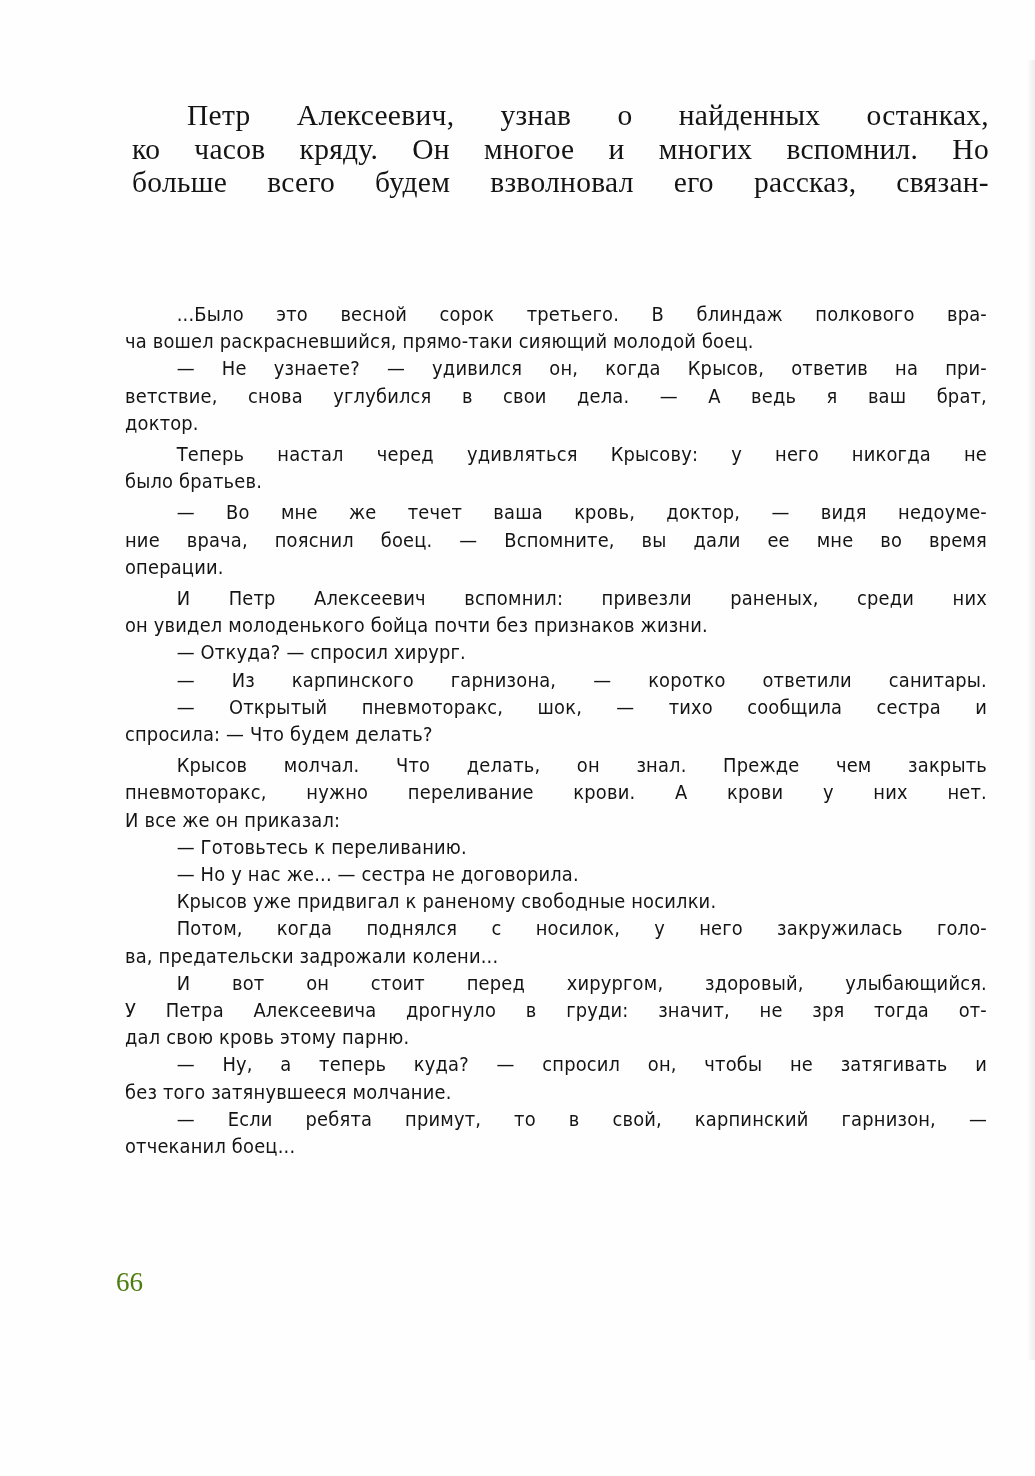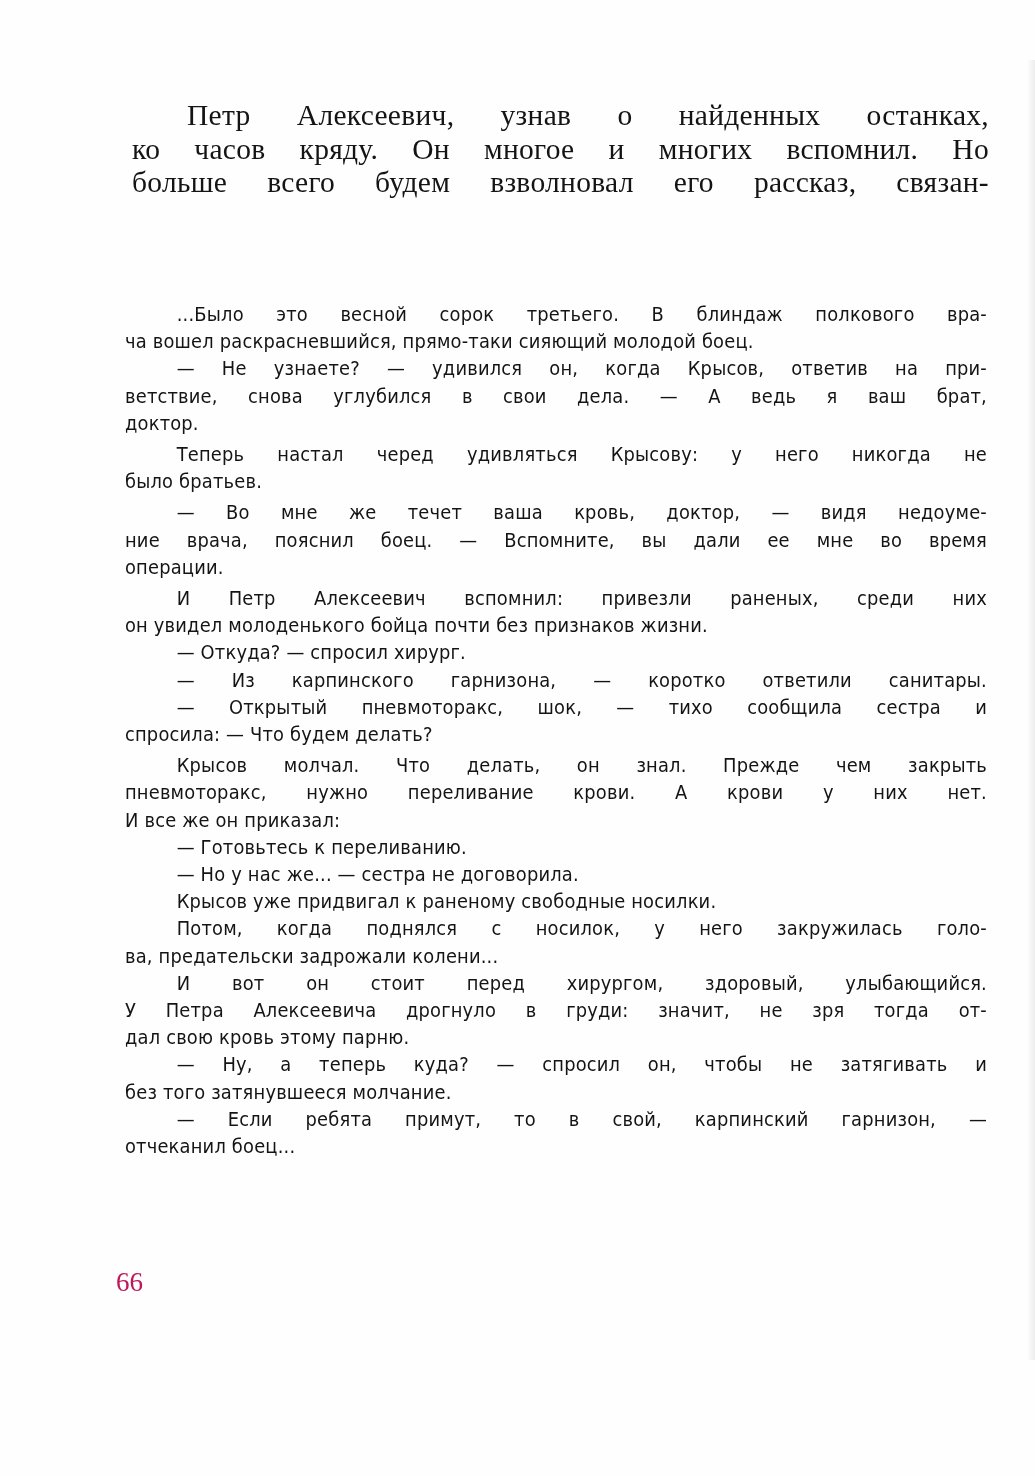--- a/index.html
+++ b/index.html
@@ -70,21 +70,21 @@
     .body-text .line.indent { padding-left: 55px; width: 862px; }
     .body-text .line.end { text-align-last: left; }
     .gap { display: block; height: 4px; }
 
     .page-number {
       position: absolute;
       left: 116px;
       top: 1267px;
       font-family: "Liberation Serif", "DejaVu Serif", serif;
       font-size: 27px;
-      color: #be185d;
+      color: #4d7c0f;
     }
   </style>
 </head>
 <body>
 
 <div class="page">
   <div class="scan-edge"></div>
 
   <div class="intro">
     <span class="line first">Петр Алексеевич, узнав о найденных останках,</span>

